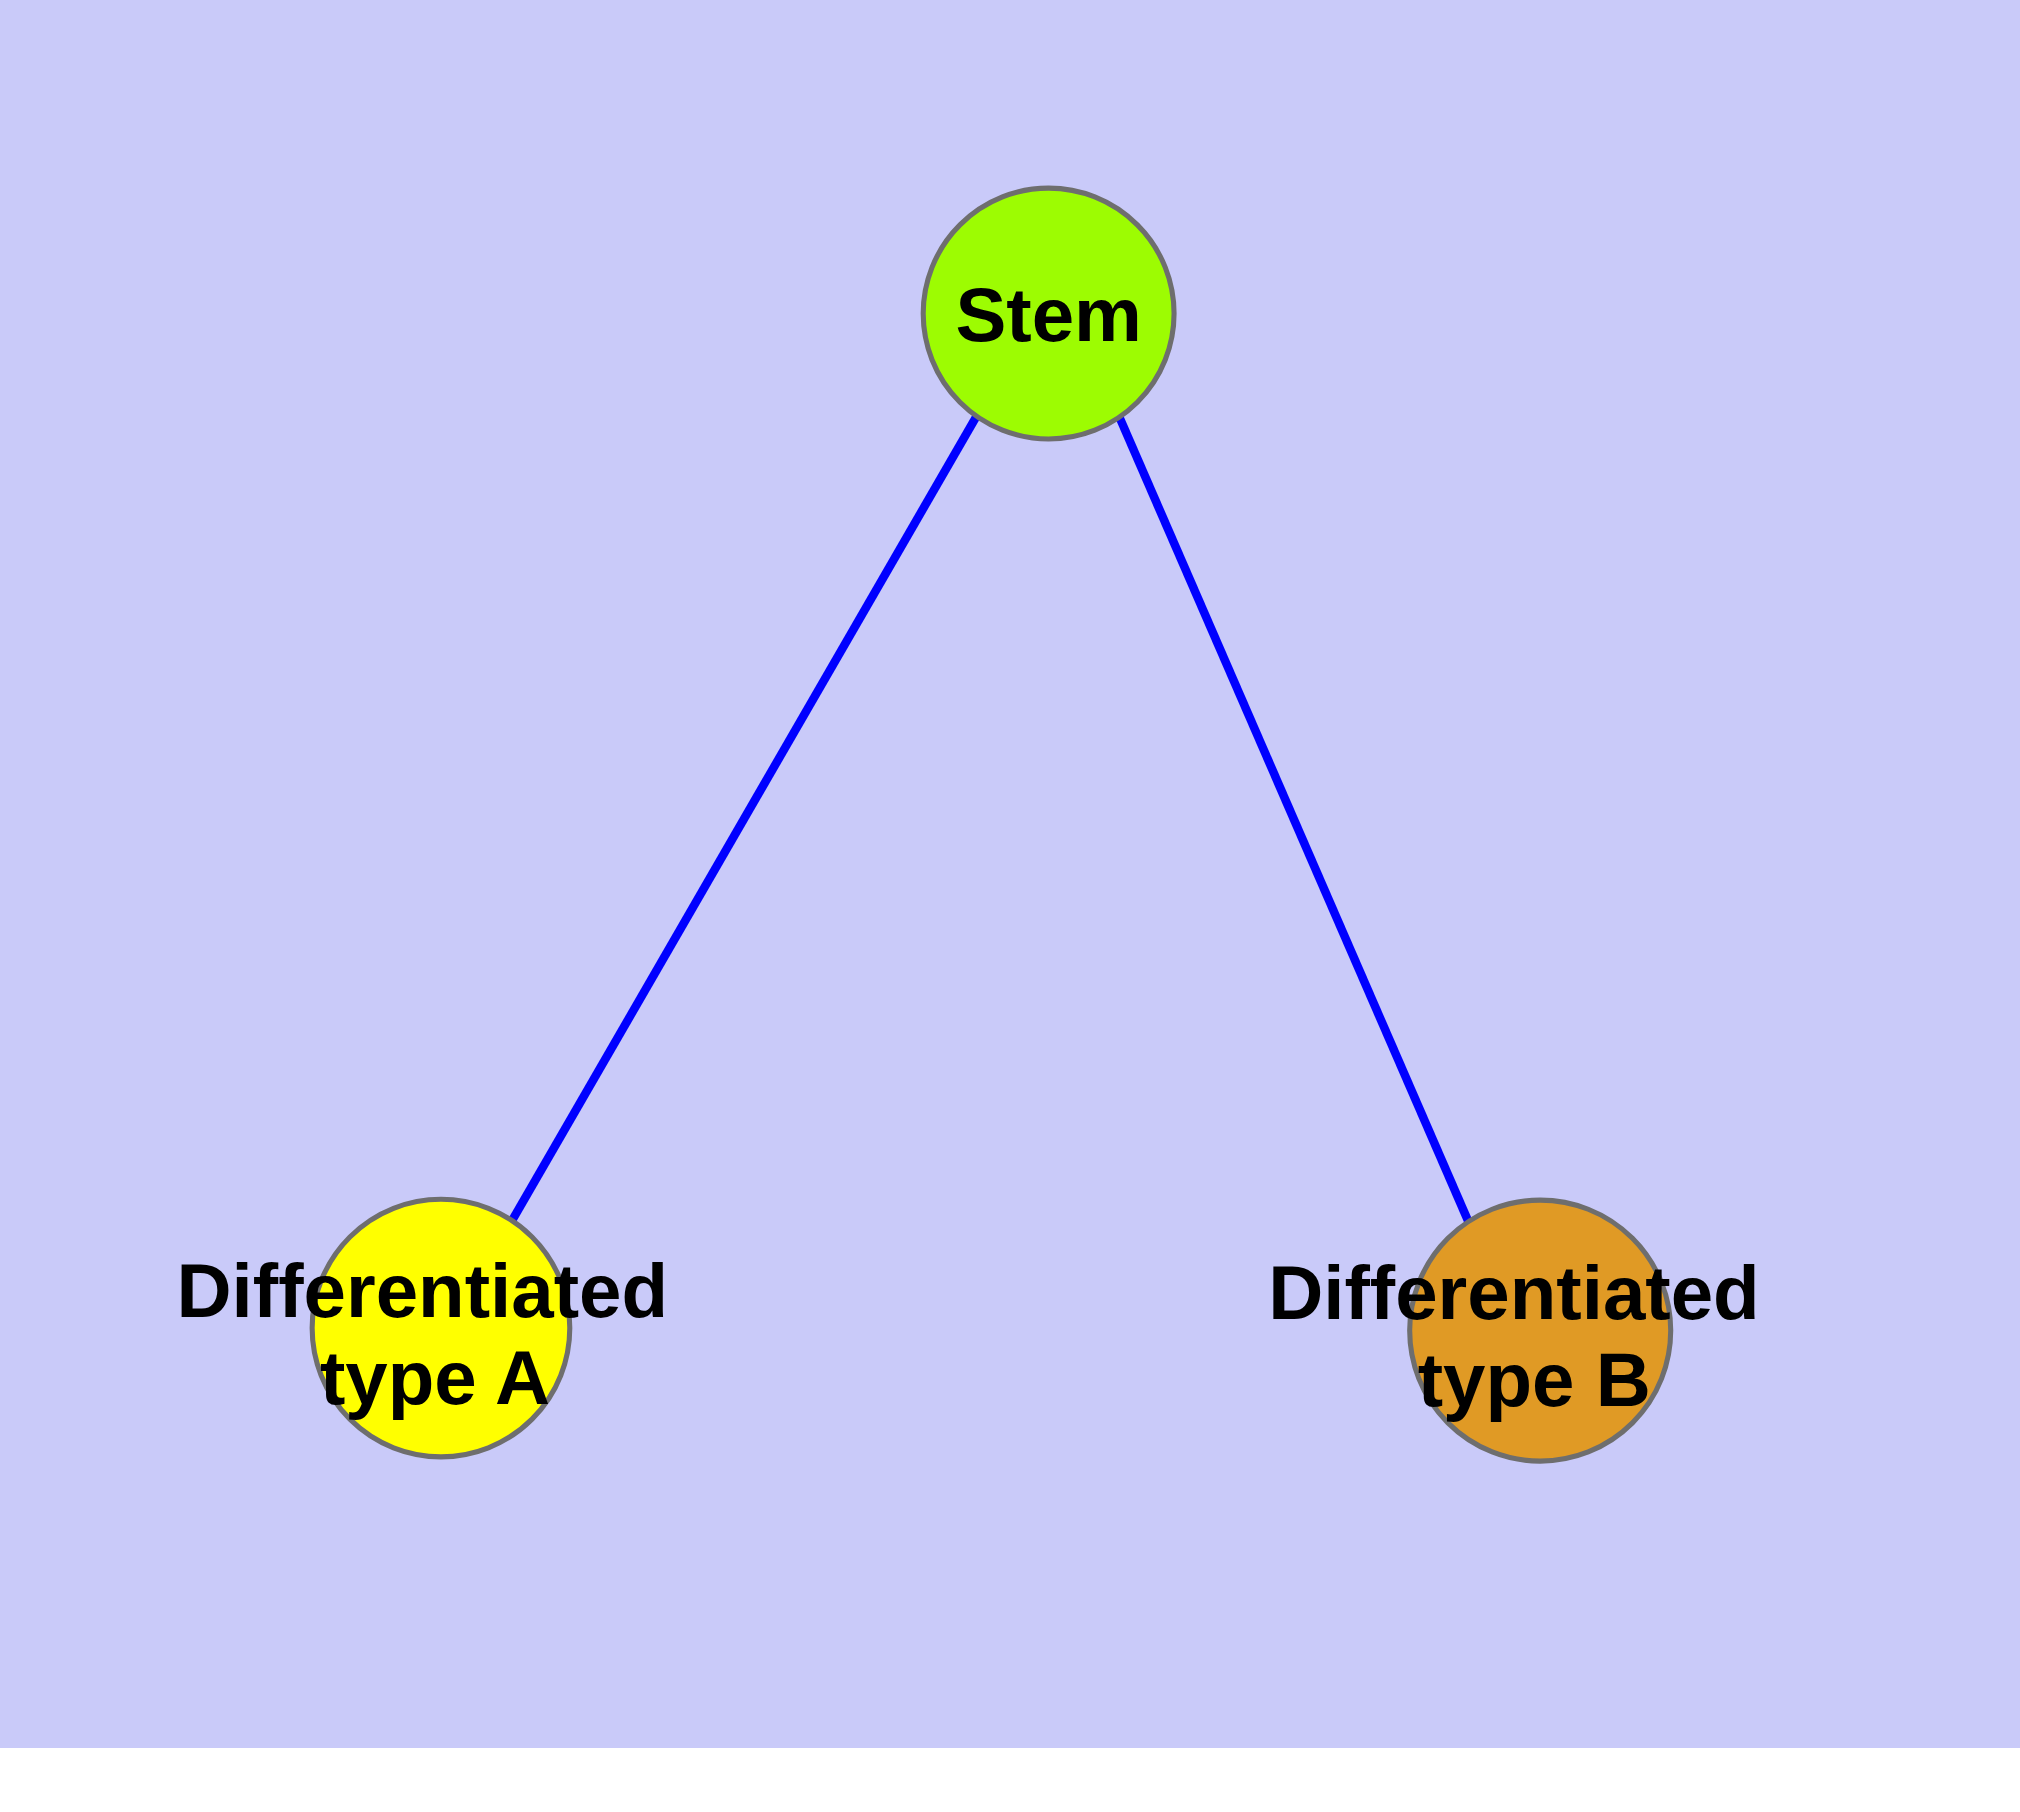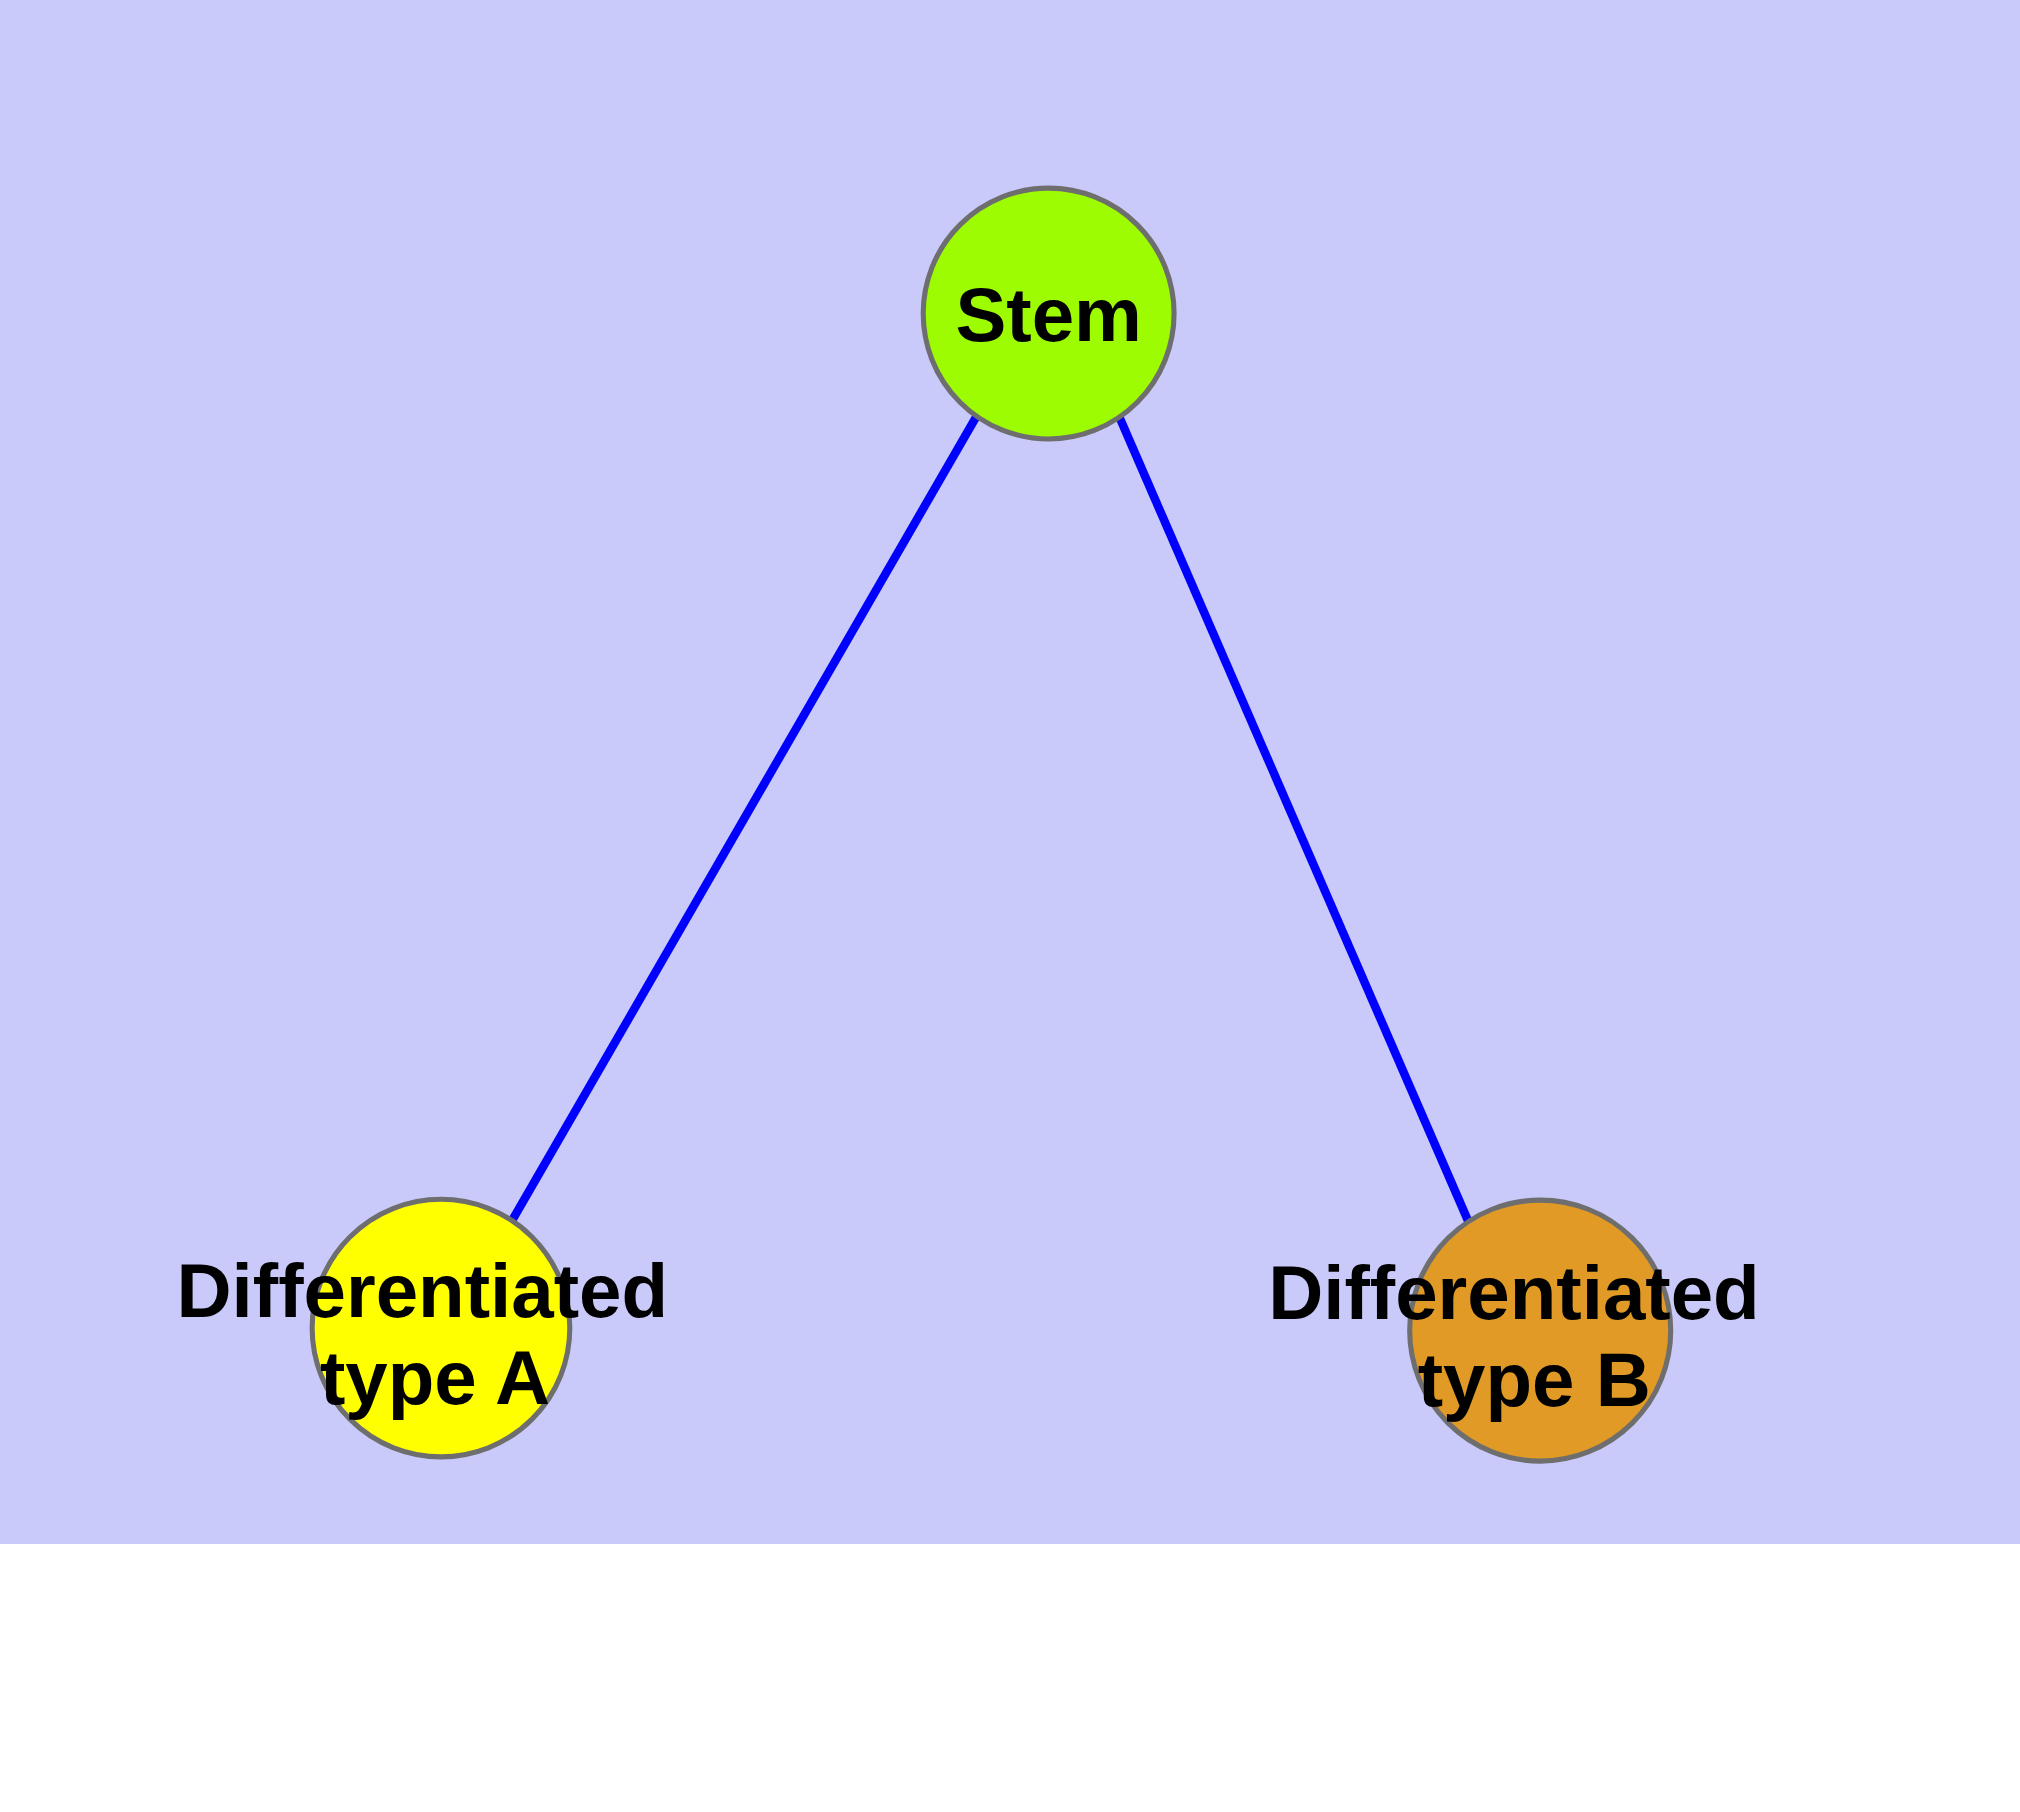--- a/index.html
+++ b/index.html
@@ -3,21 +3,21 @@
 <meta charset="utf-8">
 <style>
   html, body {
     margin: 0;
     padding: 0;
     background: #ffffff;
   }
   #canvas {
     position: relative;
     width: 2021px;
-    height: 1544px;
+    height: 1748px;
     background: #c9caf9;
     overflow: hidden;
     font-family: "Liberation Sans", sans-serif;
   }
   #graph-svg {
     position: absolute;
     left: 0;
     top: 0;
     width: 2021px;
     height: 1812px;

